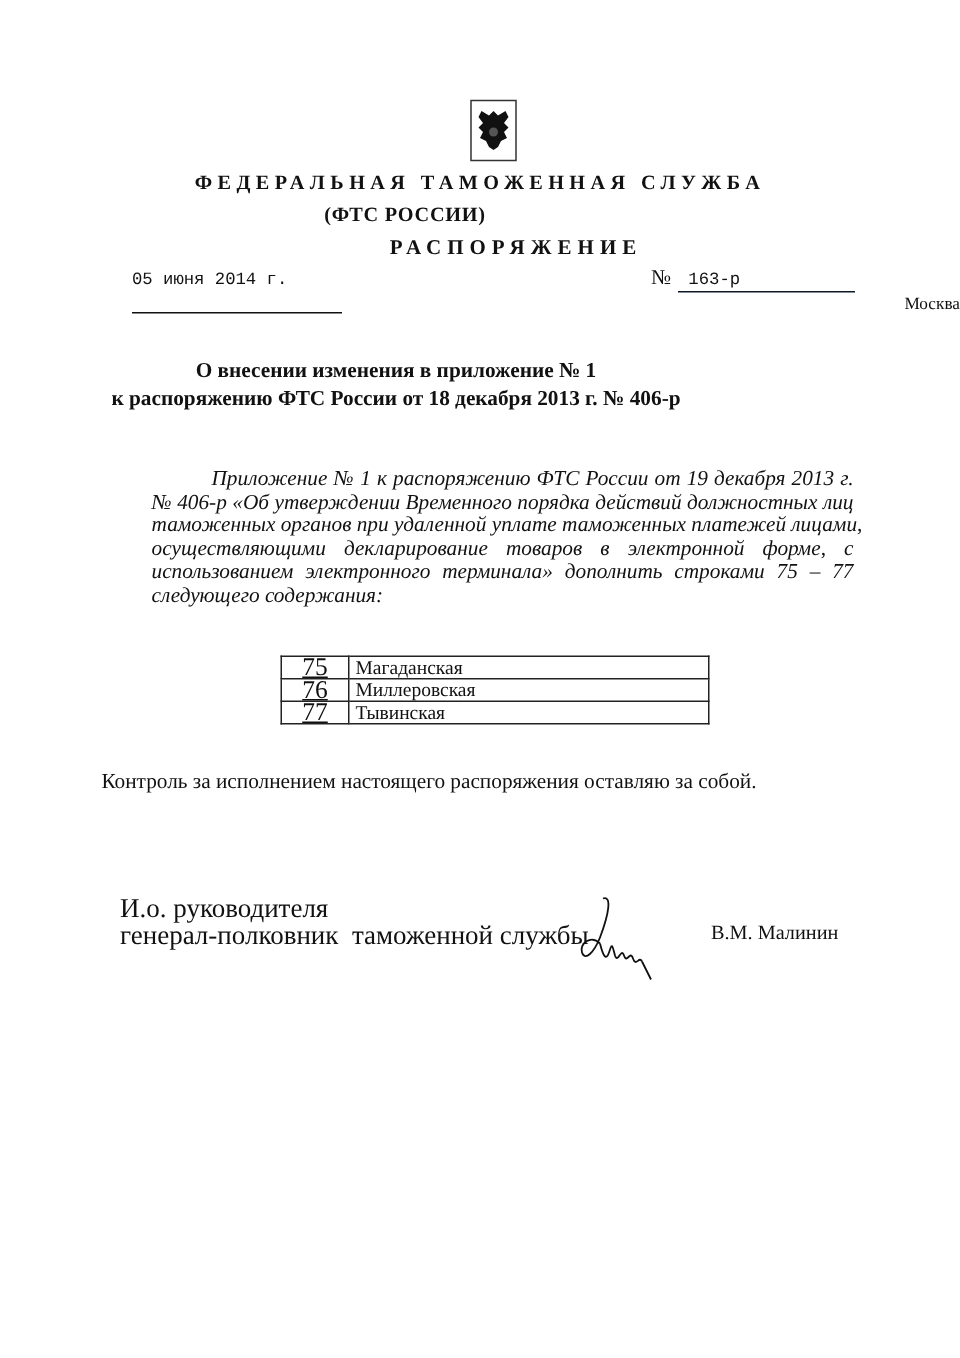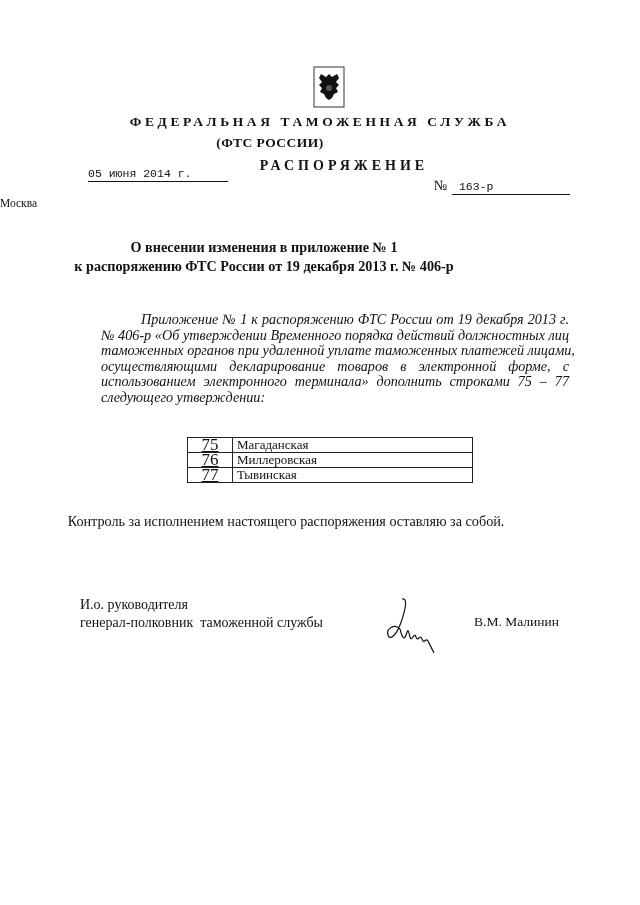--- a/index.html
+++ b/index.html
@@ -15,54 +15,54 @@
     }
     .org-short {
       left: 0; width: 540px; top: 135px; text-align: center;
       font-size: 13.5px; font-weight: bold; letter-spacing: 0.5px;
     }
     .doc-type {
       left: 0; width: 640px; top: 158px; text-align: center;
       font-size: 14px; font-weight: bold; letter-spacing: 4px; padding-left: 24px;
     }
     .date {
-      left: 88px; top: 168px; width: 140px;
+      left: 88px; top: 181px; width: 140px;
       font-family: "Liberation Mono", "DejaVu Sans Mono", monospace;
       font-size: 11.5px; border-bottom: 1px solid #111; line-height: 12px;
-      padding-bottom: 1px; white-space: pre;
+      padding-bottom: 15px; white-space: pre;
     }
     .num-label { left: 434px; top: 178px; font-size: 14px; }
     .num {
       left: 452px; top: 181px; width: 118px;
       font-family: "Liberation Mono", "DejaVu Sans Mono", monospace;
       font-size: 11.5px; border-bottom: 1px solid #0f172a; line-height: 12px;
       padding-bottom: 1px; white-space: pre;
     }
-    .city { left: 0; width: 640px; top: 197px; text-align: left; font-size: 11.5px; }
+    .city { left: 0; width: 640px; top: 197px; text-align: right; font-size: 11.5px; }
     .title {
       left: 0; width: 528px; top: 238px; text-align: center;
       font-size: 14.2px; font-weight: bold; line-height: 19px;
     }
     .body {
       left: 101px; width: 468px; top: 312px;
       font-size: 14.2px; line-height: 15.6px; text-align: justify; font-style: italic;
     }
     .body .line { display: block; text-align: justify; text-align-last: justify; white-space: nowrap; }
     .body .line.first { padding-left: 40px; }
     .body .line.last { text-align-last: left; }
     table.regions {
       left: 187px; top: 437px; width: 286px; border-collapse: collapse;
       font-size: 13px;
     }
     table.regions td {
       border: 1.5px solid #222; padding: 0 0 0 4px; line-height: 14px; height: 14px;
     }
     table.regions td.n { width: 44px; text-align: center; padding: 0; font-size: 17px; text-decoration: underline; }
     .control { left: 0; width: 572px; top: 513px; text-align: center; font-size: 14.2px; }
-    .sig-role { left: 80px; top: 596px; font-size: 14px; line-height: 18px; }
+    .sig-role { left: 80px; top: 596px; font-size: 18px; line-height: 18px; }
     .signature { left: 380px; top: 595px; width: 60px; height: 60px; }
     .sig-name { left: 474px; top: 614px; font-size: 13.5px; }
   </style>
 </head>
 <body>
 
 <div class="abs emblem">
   <svg width="32" height="44" viewBox="0 0 32 44">
     <rect x="1" y="1" width="30" height="40" fill="none" stroke="#333" stroke-width="1"></rect>
     <path d="M16 8 l3 3 l5 -3 l2 4 l-3 4 l3 3 l-3 3 l2 4 l-4 2 l-2 4 l-3 2 l-3 -2 l-2 -4 l-4 -2 l2 -4 l-3 -3 l3 -3 l-3 -4 l2 -4 l5 3 z" fill="#111"></path>
@@ -74,30 +74,30 @@
 <div class="abs org-short">(ФТС РОССИИ)</div>
 <div class="abs doc-type">РАСПОРЯЖЕНИЕ</div>
 
 <div class="abs date">05 июня 2014 г.</div>
 <div class="abs num-label">№</div>
 <div class="abs num">&nbsp;<span>163-р</span></div>
 <div class="abs city">Москва</div>
 
 <div class="abs title">
   <div>О внесении изменения в приложение № 1</div>
-  <div>к распоряжению ФТС России от 19 декабря 2013 г. № 406-р</div>
+  <div>к распоряжению ФТС России от 18 декабря 2013 г. № 406-р</div>
 </div>
 
 <div class="abs body">
   <span class="line first">Приложение № 1 к распоряжению ФТС России от 19 декабря 2013 г.</span>
   <span class="line">№ 406-р «Об утверждении Временного порядка действий должностных лиц</span>
   <span class="line">таможенных органов при удаленной уплате таможенных платежей лицами,</span>
   <span class="line">осуществляющими декларирование товаров в электронной форме, с</span>
   <span class="line">использованием электронного терминала» дополнить строками 75 – 77</span>
-  <span class="line last">следующего утверждении:</span>
+  <span class="line last">следующего содержания:</span>
 </div>
 
 <table class="abs regions">
   <tbody>
       <tr>
     <td class="n">75</td>
     <td>Магаданская</td>
   </tr>
   <tr>
     <td class="n">76</td>

